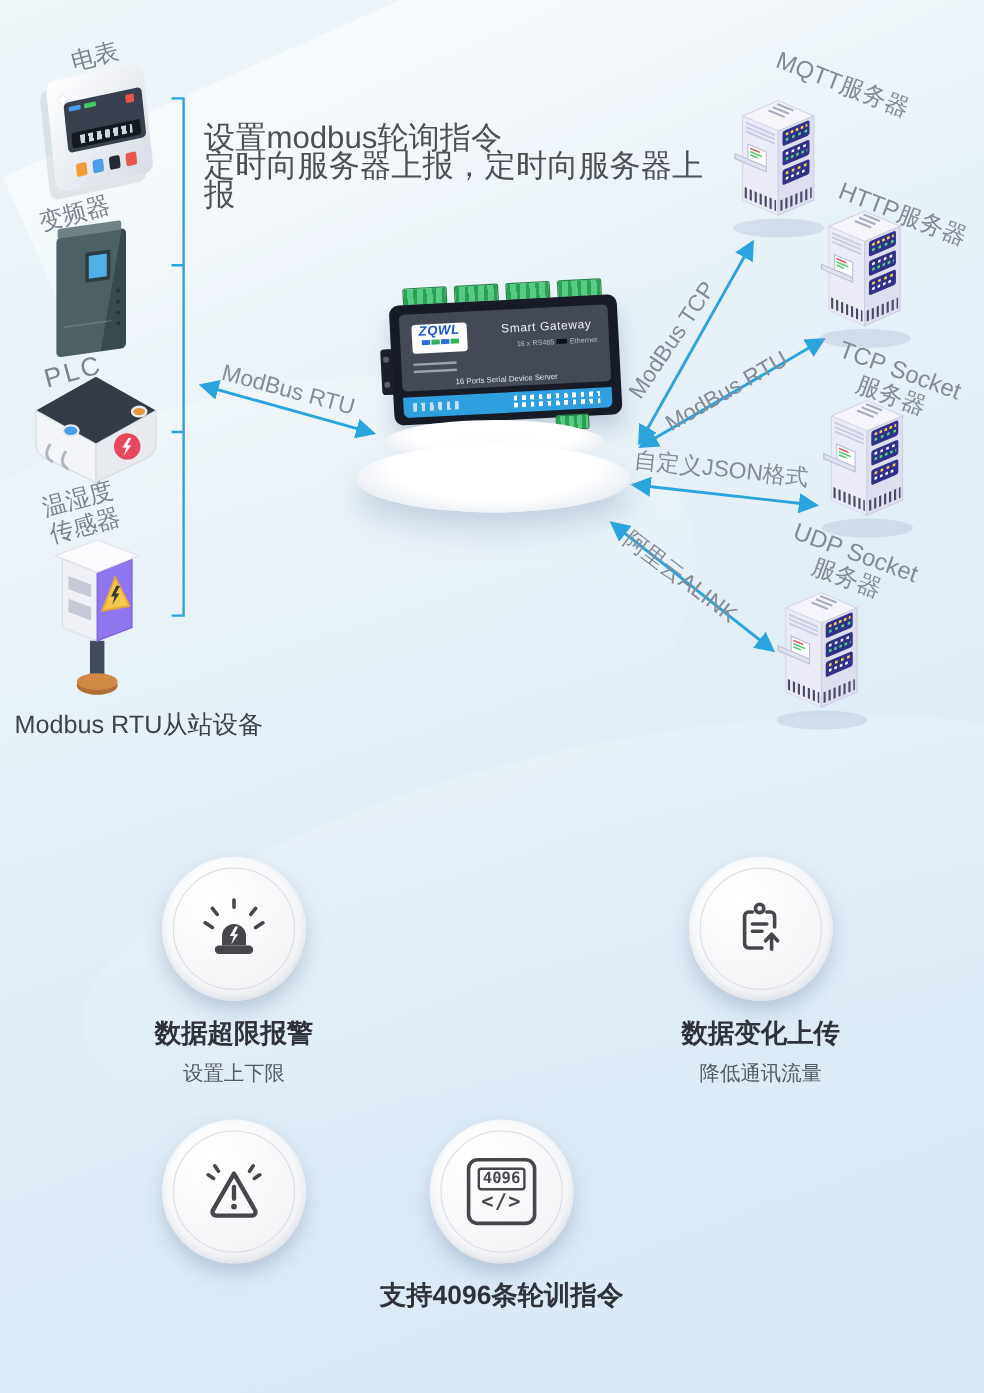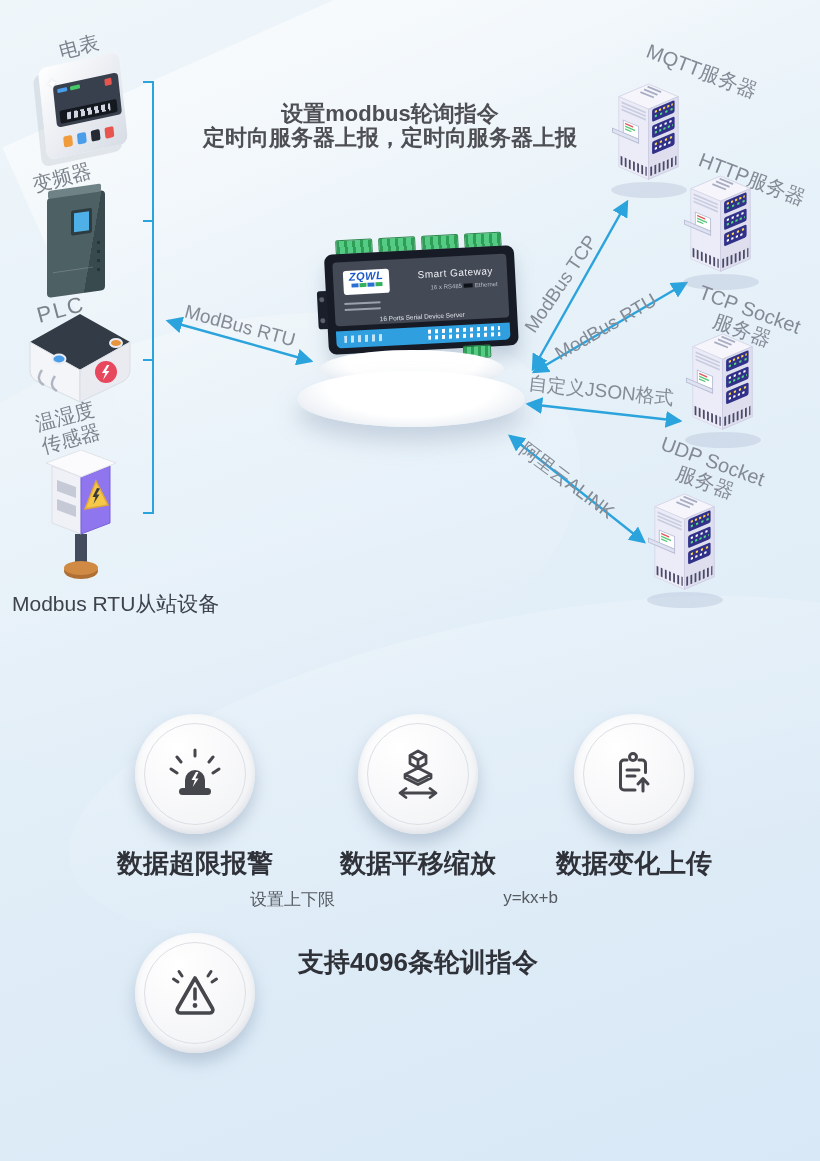--- a/index.html
+++ b/index.html
@@ -7,22 +7,22 @@
     font-family:"Liberation Sans",sans-serif;
     background:linear-gradient(160deg,#eff6fa 0%,#e5f0f8 40%,#d8e8f6 100%);}
   .band{position:absolute;pointer-events:none;}
   .band1{width:1100px;height:320px;top:-90px;right:-300px;transform:rotate(-24deg);
     background:linear-gradient(180deg,rgba(255,255,255,.55),rgba(255,255,255,0));}
   .band2{width:760px;height:420px;top:330px;left:-170px;transform:rotate(-16deg);border-radius:50%;
     background:linear-gradient(180deg,rgba(255,255,255,.25),rgba(255,255,255,0));}
   .band3{width:900px;height:300px;top:620px;left:60px;transform:rotate(-12deg);border-radius:50%;
     background:linear-gradient(180deg,rgba(255,255,255,.18),rgba(255,255,255,0));}
 
-  .heading{position:absolute;left:170px;top:102px;width:440px;text-align:center;
-    color:#4e4f54;font-size:22px;line-height:24px;font-weight:700;}
+  .heading{position:absolute;left:170px;top:102px;width:440px;
+    color:#4e4f54;font-size:26px;line-height:24px;font-weight:400;}
 
   .rotlab{position:absolute;white-space:nowrap;color:#858b95;font-size:19px;}
   .devlab{color:#7b828b;font-size:20px;}
   .srvlab{color:#848a95;font-size:20px;text-align:center;line-height:1.12;}
   .caption{position:absolute;left:12px;top:590px;font-size:21px;color:#3e424a;}
 
   .art{position:absolute;}
   
   .meter{left:42px;top:60px;width:82px;height:92px;transform:rotate(-6deg) skewY(-6deg);}
   .m-body{width:100%;height:100%;background:linear-gradient(135deg,#ffffff,#e7eaf0 60%,#d7dce5);
@@ -85,22 +85,22 @@
 
   .overlay{position:absolute;inset:0;pointer-events:none;}
 
   
   .feature{position:absolute;width:280px;text-align:center;}
   .badge{position:relative;width:120px;height:120px;margin:0 auto;border-radius:50%;
     background:radial-gradient(circle at 35% 28%,#ffffff,#f4f5f7 68%,#e7e9ee);
     box-shadow:0 9px 16px rgba(125,145,170,.40), inset 0 -3px 6px rgba(160,170,185,.22);
     display:flex;align-items:center;justify-content:center;}
   .badge::after{content:"";position:absolute;inset:9px;border:1.5px solid #dddfe5;border-radius:50%;}
-  .f-title{margin-top:12px;font-size:26px;font-weight:bold;color:#303239;}
-  .f-sub{margin-top:7px;font-size:17px;color:#565a61;text-align:right;}
+  .f-title{margin-top:12px;font-size:22px;font-weight:bold;color:#303239;}
+  .f-sub{margin-top:7px;font-size:17px;color:#565a61;}
   .icon-4096{width:52px;height:50px;border:3.4px solid #46474d;border-radius:9px;background:#fff0;}
   .i4-top{margin:5px 6px 0;border:2.6px solid #46474d;border-radius:3px;
     font:bold 13px "DejaVu Sans Mono",monospace;color:#46474d;text-align:center;line-height:15px;}
   .i4-bottom{font:bold 17px "DejaVu Sans Mono",monospace;color:#46474d;text-align:center;line-height:21px;letter-spacing:1px;}
 </style>
 </head>
 <body>
 
 <div class="canvas">
 
@@ -294,55 +294,51 @@
         <path d="M10 25 L4 21 M14 14 L10 9 M42 14 L46 9 M46 25 L52 21 M28 8 V2" stroke="#46474d" stroke-width="3" stroke-linecap="round" fill="none"></path>
         <path d="M18 40 v-8 a10 10 0 0 1 20 0 v8 z" fill="#46474d"></path>
         <rect x="12" y="40" width="32" height="7" rx="3.5" fill="#46474d"></rect>
         <path d="M29 24 l-4.5 8 h3.4 l-2.2 7 5.8-8.5 h-3.2 l3.2-6.5 z" fill="#ffffff"></path>
       </svg>
     </div>
     <div class="f-title">数据超限报警</div>
     <div class="f-sub">设置上下限</div>
   </div>
 
-  <div class="feature" style="left:278px;top:714px;">
-    <div class="badge">
-      <svg width="56" height="56" viewBox="0 0 56 56" fill="none" stroke="#46474d" stroke-width="2.8" stroke-linecap="round" stroke-linejoin="round">
-        <path d="M28 5 l8 4.5 v8 l-8 4.5 -8 -4.5 v-8 z M20 9.5 l8 4.5 8 -4.5 M28 14 v8"></path>
-        <path d="M28 22 l13 6.5 L28 35 L15 28.5 z M15 28.5 v3.5 L28 38.5 L41 32 v-3.5"></path>
-        <path d="M11 47 H45 M16 42.5 l-6 4.5 6 4.5 M40 42.5 l6 4.5 -6 4.5"></path>
-      </svg>
-    </div>
-    <div class="f-title">数据平移缩放</div>
-    <div class="f-sub">y=kx+b</div>
-  </div>
 
   <div class="feature" style="left:494px;top:714px;">
     <div class="badge">
       <svg width="56" height="56" viewBox="0 0 56 56" fill="none" stroke="#46474d" stroke-width="3" stroke-linecap="round" stroke-linejoin="round">
         <circle cx="27" cy="11" r="3.5"></circle>
         <path d="M21 14 h-3 a3.5 3.5 0 0 0 -3.5 3.5 v23 a3.5 3.5 0 0 0 3.5 3.5 h11"></path>
         <path d="M33 14 h3 a3.5 3.5 0 0 1 3.5 3.5 v9"></path>
         <path d="M21 24 h12 M21 30 h8"></path>
         <path d="M37 45 V33 M32 38 l5 -5.5 5 5.5"></path>
       </svg>
     </div>
     <div class="f-title">数据变化上传</div>
+    <div class="f-sub">降低通讯流量</div>
   </div>
 
   <div class="feature" style="left:55px;top:933px;">
     <div class="badge">
       <svg width="56" height="52" viewBox="0 0 56 52" fill="none" stroke="#46474d" stroke-linecap="round" stroke-linejoin="round">
         <path d="M11 15 l-4.5 -3 M15 9 l-3 -4.5 M45 15 l4.5 -3 M41 9 l3 -4.5" stroke-width="3"></path>
         <path d="M28 11 L45.5 41.5 a3 3 0 0 1 -2.6 4.5 H13.1 a3 3 0 0 1 -2.6 -4.5 Z" stroke-width="3.6"></path>
         <path d="M28 22 v10" stroke-width="3.6"></path>
         <circle cx="28" cy="38.5" r="1.4" fill="#46474d" stroke-width="2"></circle>
       </svg>
     </div>
   </div>
 
   <div class="feature" style="left:278px;top:933px;">
+    <div class="badge">
+      <div class="icon-4096">
+        <div class="i4-top">4096</div>
+        <div class="i4-bottom">&lt;/&gt;</div>
+      </div>
+    </div>
     <div class="f-title">支持4096条轮训指令</div>
     <div class="f-sub"></div>
   </div>
 
 
 </div>
 
 </body></html>

